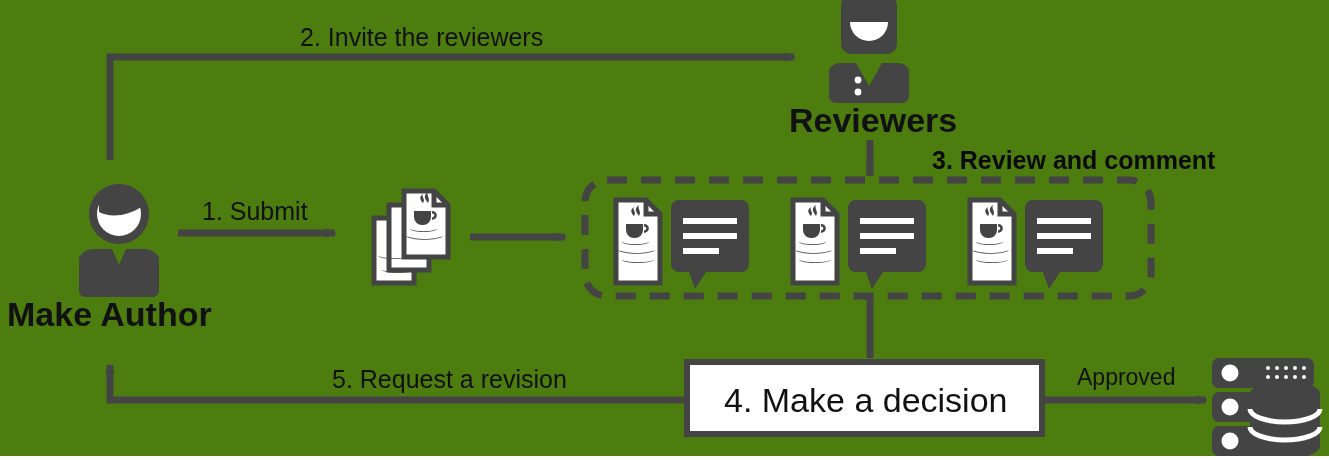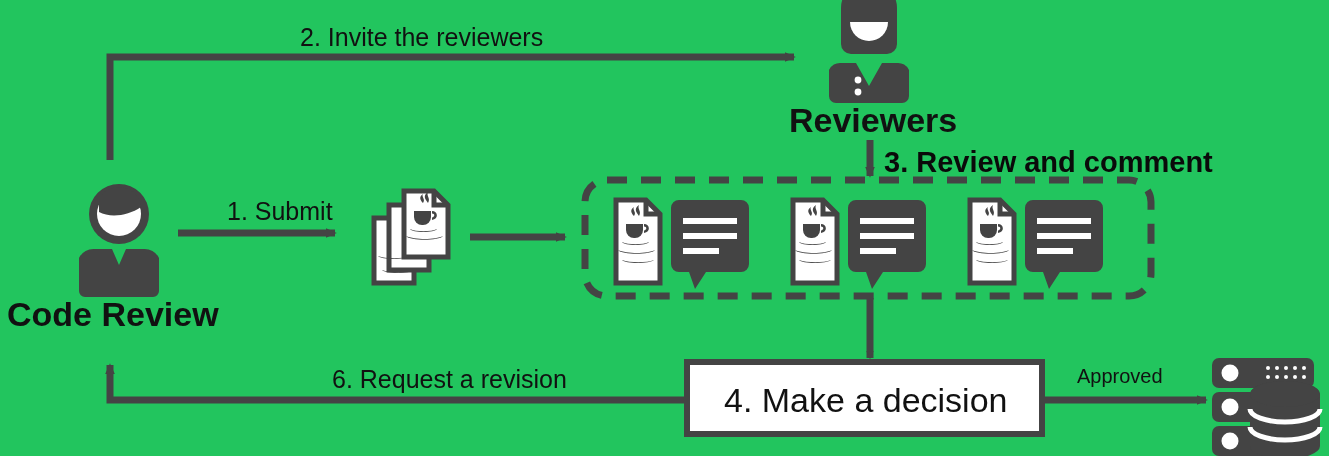--- a/index.html
+++ b/index.html
@@ -4,36 +4,36 @@
 <style>
   html,body{margin:0;padding:0;background:#ffffff;}
   body{
     font-family:"Liberation Sans","DejaVu Sans",sans-serif;
     -webkit-font-smoothing:antialiased;
   }
   #stage{
     position:relative;
     width:1329px;
     height:456px;
-    background:#22c55e;
+    background:#4d7c0f;
     overflow:hidden;
     text-align:center;
   }
   #stage svg{position:absolute;left:0;top:0;}
   .lbl{
     position:absolute;
     color:#111111;
     white-space:nowrap;
     line-height:1;
   }
   .lbl-step{font-size:25px;}
   .lbl-actor{font-size:34px;font-weight:bold;}
-  .lbl-bold{font-size:29px;font-weight:bold;color:#0a0a0a;}
+  .lbl-bold{font-size:25px;font-weight:bold;color:#0a0a0a;margin-left:48px;}
   .lbl-box{font-size:34px;}
-  .lbl-approved{font-size:20px;}
+  .lbl-approved{font-size:23px;}
 </style>
 </head>
 <body>
 
 <div id="stage">
 
   <svg width="1329" height="460" viewBox="0 0 1329 460">
     <defs>
       <marker id="arrow" markerWidth="10" markerHeight="10" refX="7.2" refY="4" orient="auto" markerUnits="userSpaceOnUse">
         <path d="M0,0.2 L8.4,4 L0,7.8 z" fill="#444444"></path>
@@ -226,27 +226,27 @@
 
       <path d="M1250,394 a35,13 0 0 1 70,0 l0,52 a35,13 0 0 1 -70,0 z" fill="#444444"></path>
       <ellipse cx="1285" cy="394" rx="35" ry="13" fill="#444444"></ellipse>
       <path d="M1250,409 a35,13 0 0 0 70,0" fill="none" stroke="#ffffff" stroke-width="5"></path>
       <path d="M1250,427 a35,13 0 0 0 70,0" fill="none" stroke="#ffffff" stroke-width="5"></path>
     </g>
   </svg>
 
   <div class="lbl lbl-step" style="left:300px; top:25px;">2. Invite the reviewers</div>
 
-  <div class="lbl lbl-step" style="left:202px; top:199px;margin-left:25px;">1. Submit</div>
+  <div class="lbl lbl-step" style="left:202px; top:199px;">1. Submit</div>
 
   <div class="lbl lbl-bold" style="left:884px; top:148px;">3. Review and comment</div>
 
-  <div class="lbl lbl-actor" style="left:7px; top:297px;">Code Review</div>
+  <div class="lbl lbl-actor" style="left:7px; top:297px;">Make Author</div>
 
   <div class="lbl lbl-actor" style="left:789px; top:103px;">Reviewers</div>
 
   <div class="lbl lbl-box" style="left:724px; top:383px;">4. Make a decision</div>
 
-  <div class="lbl lbl-step" style="left:332px; top:367px;">6. Request a revision</div>
+  <div class="lbl lbl-step" style="left:332px; top:367px;">5. Request a revision</div>
 
   <div class="lbl lbl-approved" style="left:1077px; top:366px;">Approved</div>
 
 </div>
 
 </body></html>

